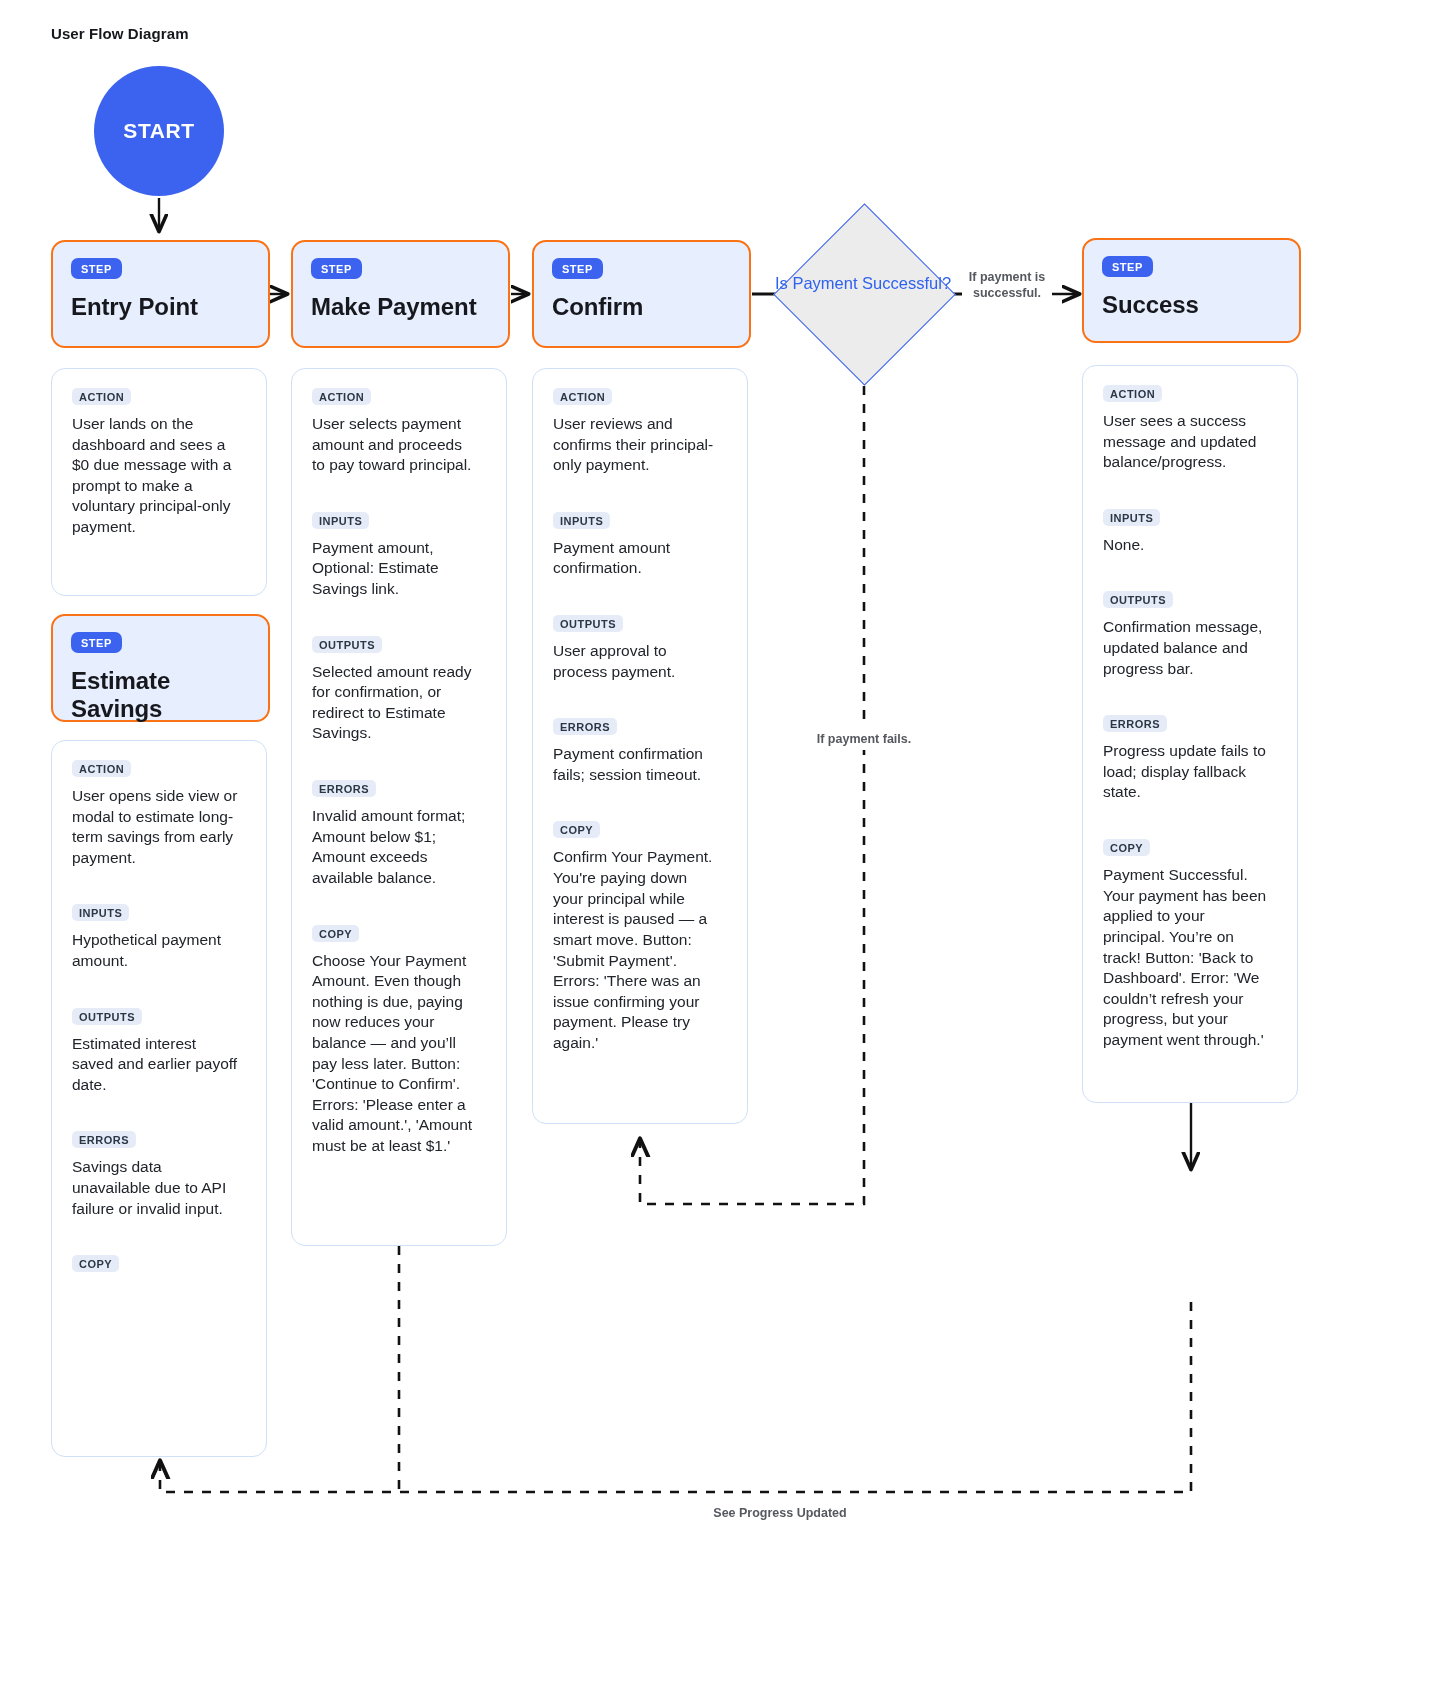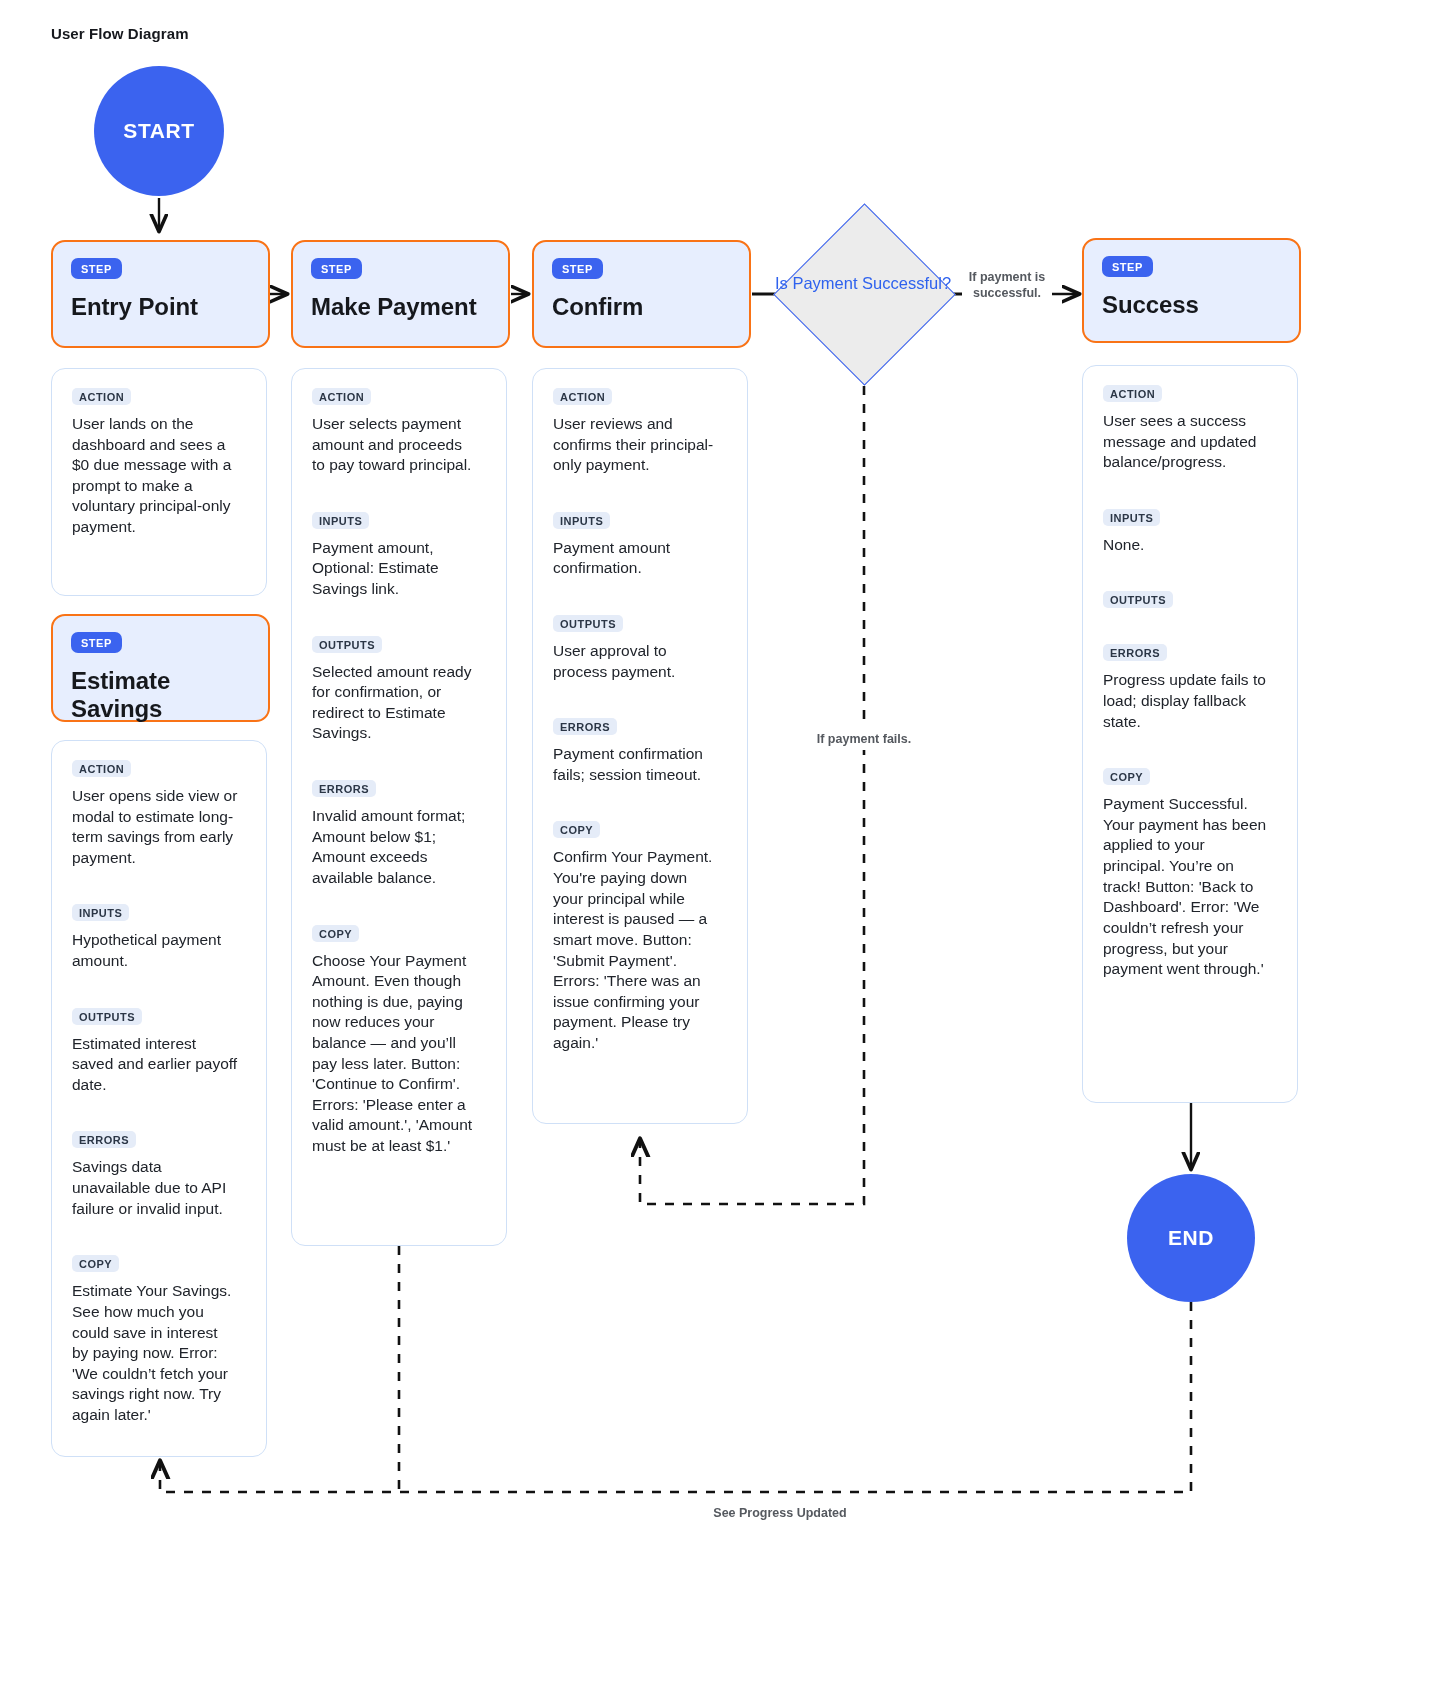--- a/index.html
+++ b/index.html
@@ -151,21 +151,20 @@
     <line x1="1191" y1="1103" x2="1191" y2="1168" stroke="#111111" stroke-width="2.4" marker-end="url(#arrow)"></line>
 
     <path d="M1191,1302 L1191,1492 L160,1492 L160,1462" fill="none" stroke="#111111" stroke-width="2.6" stroke-dasharray="9 9" marker-end="url(#arrow)"></path>
 
     <path d="M399,1246 L399,1492" fill="none" stroke="#111111" stroke-width="2.6" stroke-dasharray="9 9"></path>
   </svg>
 
   <div class="diagram-title">User Flow Diagram</div>
 
   <div class="terminal" id="start-node">START</div>
-  <div class="terminal" id="end-node">END</div>
 
   <div class="step-box" style="left:51px; top:240px; width:219px; height:108px;">
     <span class="step-badge">STEP</span>
     <div class="step-title">Entry Point</div>
   </div>
 
   <div class="step-box" style="left:291px; top:240px; width:219px; height:108px;">
     <span class="step-badge">STEP</span>
     <div class="step-title">Make Payment</div>
   </div>
@@ -211,21 +210,20 @@
     <div class="field-block">
       <span class="field-label">OUTPUTS</span>
       <div class="field-text">Estimated interest saved and earlier payoff date.</div>
     </div>
     <div class="field-block">
       <span class="field-label">ERRORS</span>
       <div class="field-text">Savings data unavailable due to API failure or invalid input.</div>
     </div>
     <div class="field-block">
       <span class="field-label">COPY</span>
-      <div class="field-text">Estimate Your Savings. See how much you could save in interest by paying now. Error: 'We couldn’t fetch your savings right now. Try again later.'</div>
     </div>
   </div>
 
   <div class="detail-card" style="left:291px; top:368px; width:216px; height:878px;">
     <div class="field-block">
       <span class="field-label">ACTION</span>
       <div class="field-text">User selects payment amount and proceeds to pay toward principal.</div>
     </div>
     <div class="field-block">
       <span class="field-label">INPUTS</span>
@@ -272,20 +270,21 @@
     <div class="field-block">
       <span class="field-label">ACTION</span>
       <div class="field-text">User sees a success message and updated balance/progress.</div>
     </div>
     <div class="field-block">
       <span class="field-label">INPUTS</span>
       <div class="field-text">None.</div>
     </div>
     <div class="field-block">
       <span class="field-label">OUTPUTS</span>
+      <div class="field-text">Confirmation message, updated balance and progress bar.</div>
     </div>
     <div class="field-block">
       <span class="field-label">ERRORS</span>
       <div class="field-text">Progress update fails to load; display fallback state.</div>
     </div>
     <div class="field-block">
       <span class="field-label">COPY</span>
       <div class="field-text">Payment Successful. Your payment has been applied to your principal. You’re on track! Button: 'Back to Dashboard'. Error: 'We couldn’t refresh your progress, but your payment went through.'</div>
     </div>
   </div>

